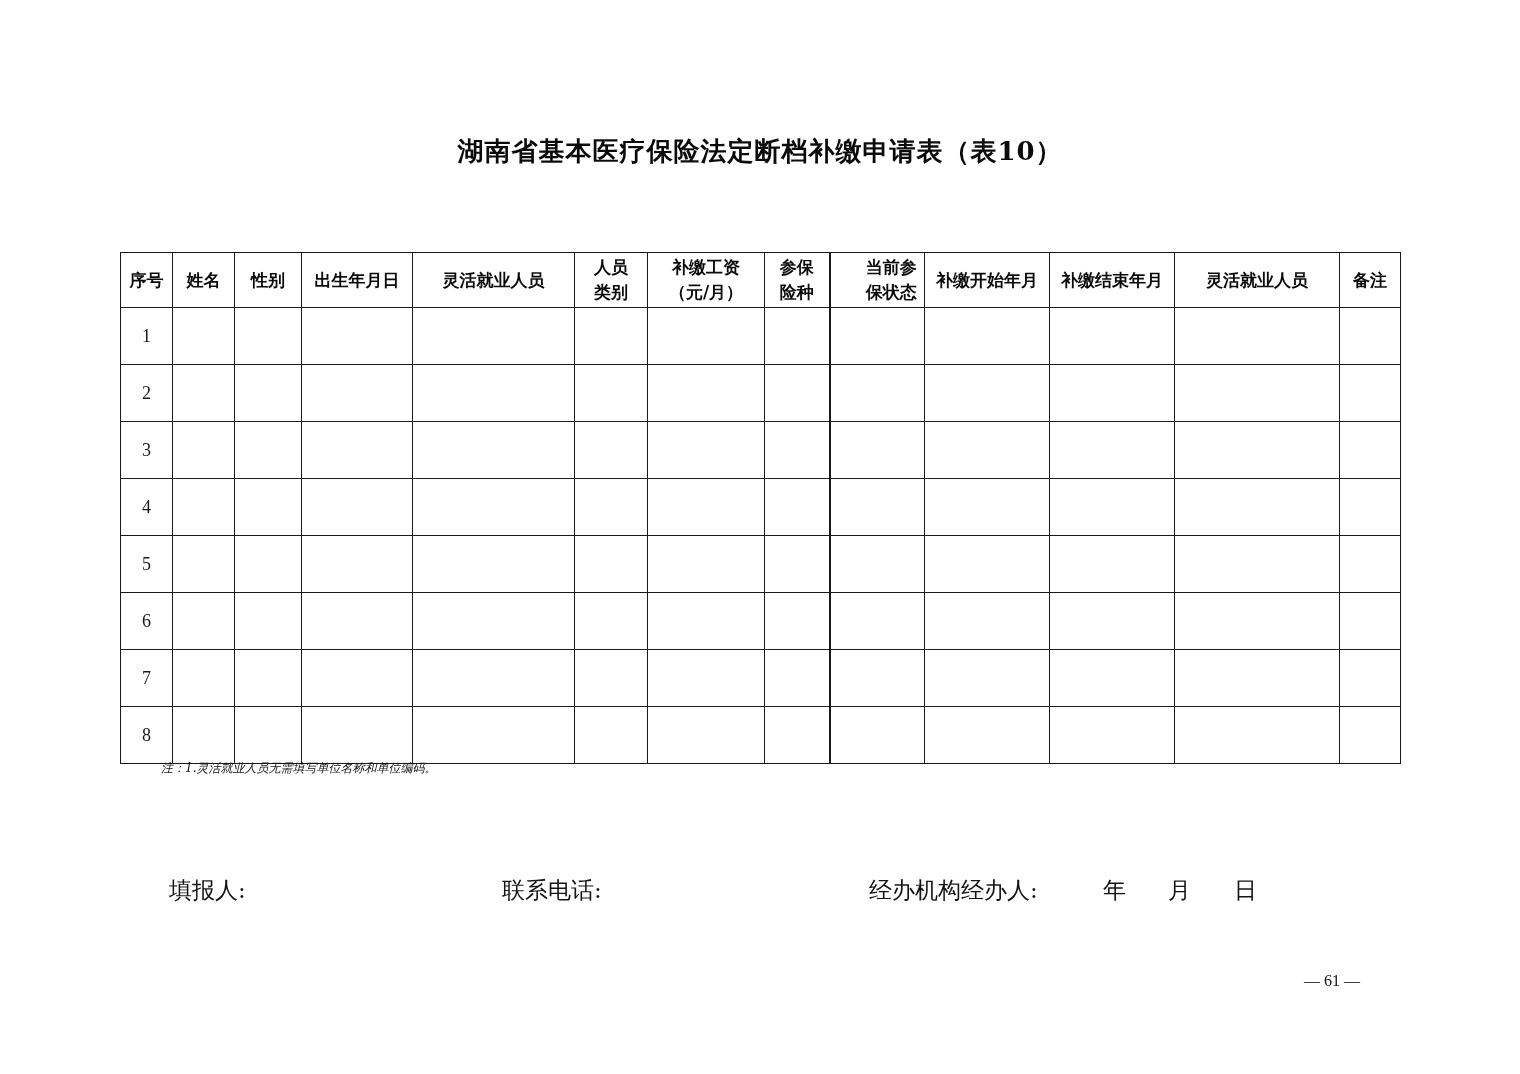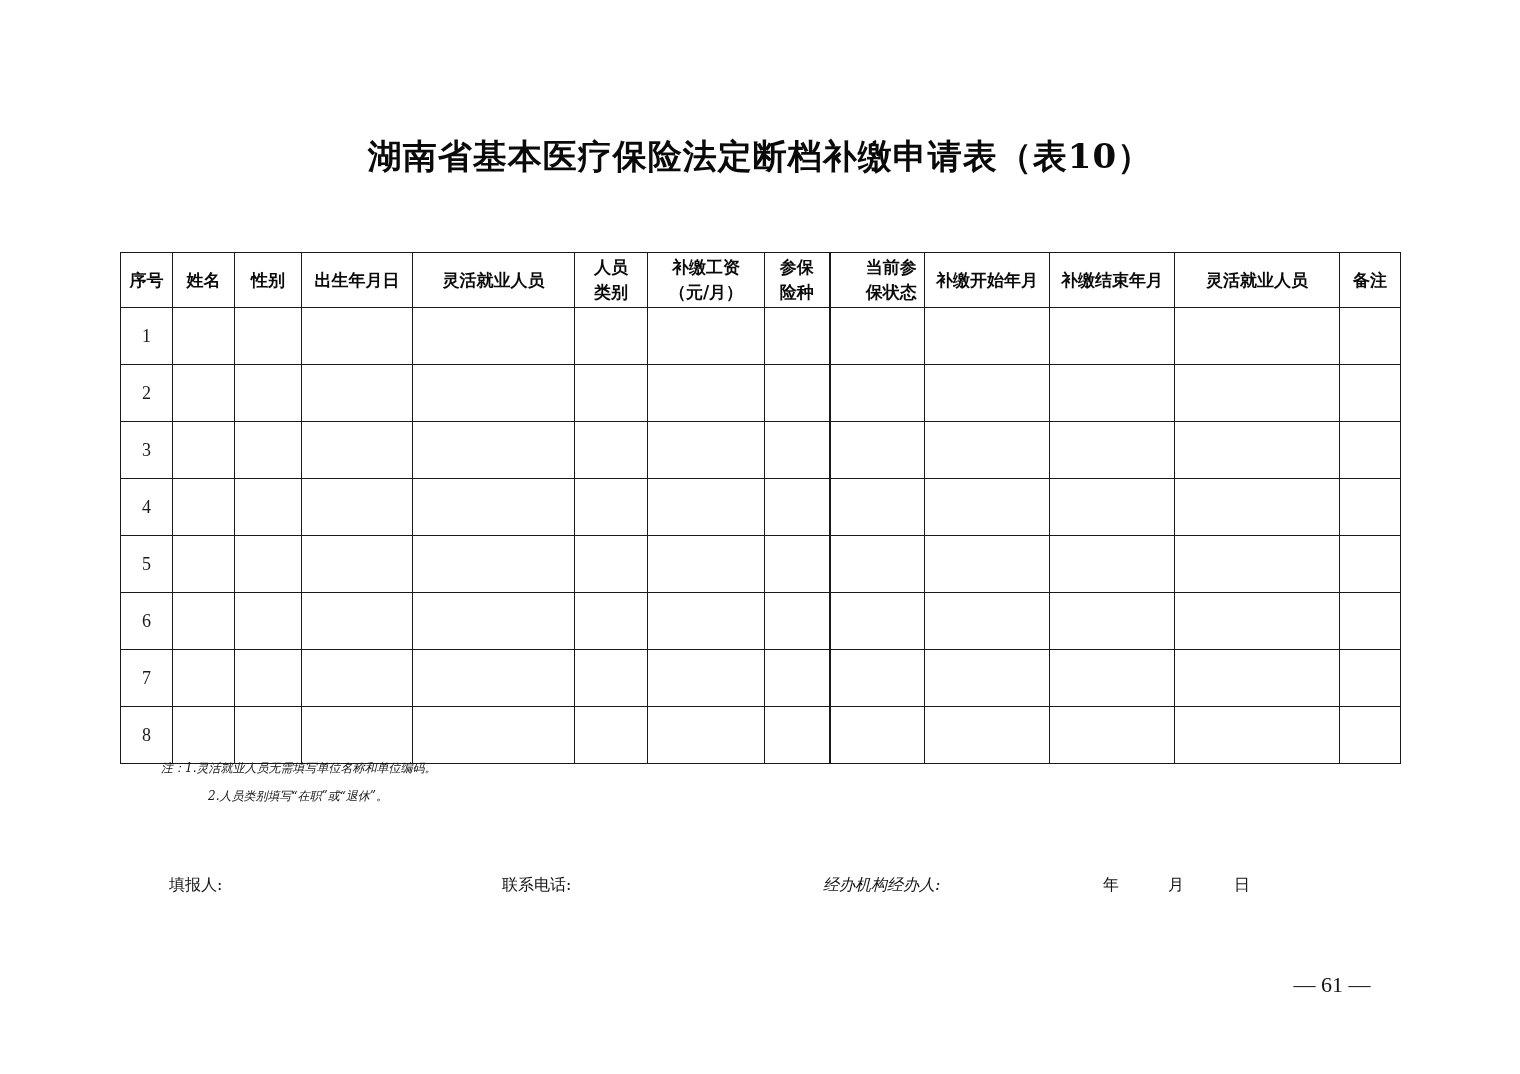--- a/index.html
+++ b/index.html
@@ -14,21 +14,21 @@
     overflow: hidden;
   }
 
   .title {
     position: absolute;
     top: 134px;
     left: 0;
     width: 100%;
     text-align: center;
     font-family: "DejaVu Serif", serif;
-    font-size: 34px;
+    font-size: 26px;
     font-weight: bold;
     letter-spacing: 1px;
     color: #0a0a0a;
   }
 
   .meta { position: absolute; top: 207px; left: 0; width: 100%; height: 30px; font-size: 19px; }
   .meta-item { position: absolute; white-space: nowrap; font-family: "DejaVu Serif", serif; }
   .meta-unit-name { left: 171px; }
   .meta-unit-code { left: 625px; }
   .meta-flexible { left: 953px; }
@@ -71,37 +71,37 @@
     top: 754px;
     font-size: 12px;
     line-height: 28px;
     font-family: "DejaVu Serif", serif;
     color: #141414;
     white-space: nowrap;
     font-style: italic;
   }
   .note-indent { padding-left: 47px; }
 
-  .footer { position: absolute; top: 875px; left: 0; width: 100%; height: 26px; font-size: 16px; padding-left: 15px; }
+  .footer { position: absolute; top: 875px; left: 0; width: 100%; height: 26px; font-size: 23px; padding-left: 15px; }
   .footer-item { position: absolute; white-space: nowrap; font-family: "DejaVu Serif", serif; color: #141414; }
   .footer-preparer { left: 169px; }
   .footer-phone { left: 488px; margin-left: 14px; }
-  .footer-agency { left: 823px; font-style: italic; }
+  .footer-agency { left: 869px; }
   .footer-year { left: 1103px; }
   .footer-month { left: 1168px; }
   .footer-day { left: 1234px; }
 
   .page-number {
     position: absolute;
     top: 972px;
     left: 1277px;
     width: 110px;
     text-align: center;
     font-family: "Liberation Serif", serif;
-    font-size: 22px;
+    font-size: 16px;
     color: #141414;
     white-space: nowrap;
   }
 </style>
 </head>
 <body>
 
 <div class="page">
 
   <h1 class="title">湖南省基本医疗保险法定断档补缴申请表（表10）</h1>
@@ -289,21 +289,20 @@
           <td></td>
           <td></td>
           <td></td>
           <td></td>
         </tr>
       </tbody>
   </table>
 
   <div class="notes">
     <div><span>注：</span><span>1.灵活就业人员无需填写单位名称和单位编码。</span></div>
-    <div class="note-indent">2.人员类别填写“在职”或“退休”。</div>
   </div>
 
   <div class="footer">
     <span class="footer-item footer-preparer">填报人:</span>
     <span class="footer-item footer-phone">联系电话:</span>
     <span class="footer-item footer-agency">经办机构经办人:</span>
     <span class="footer-item footer-year">年</span>
     <span class="footer-item footer-month">月</span>
     <span class="footer-item footer-day">日</span>
   </div>

